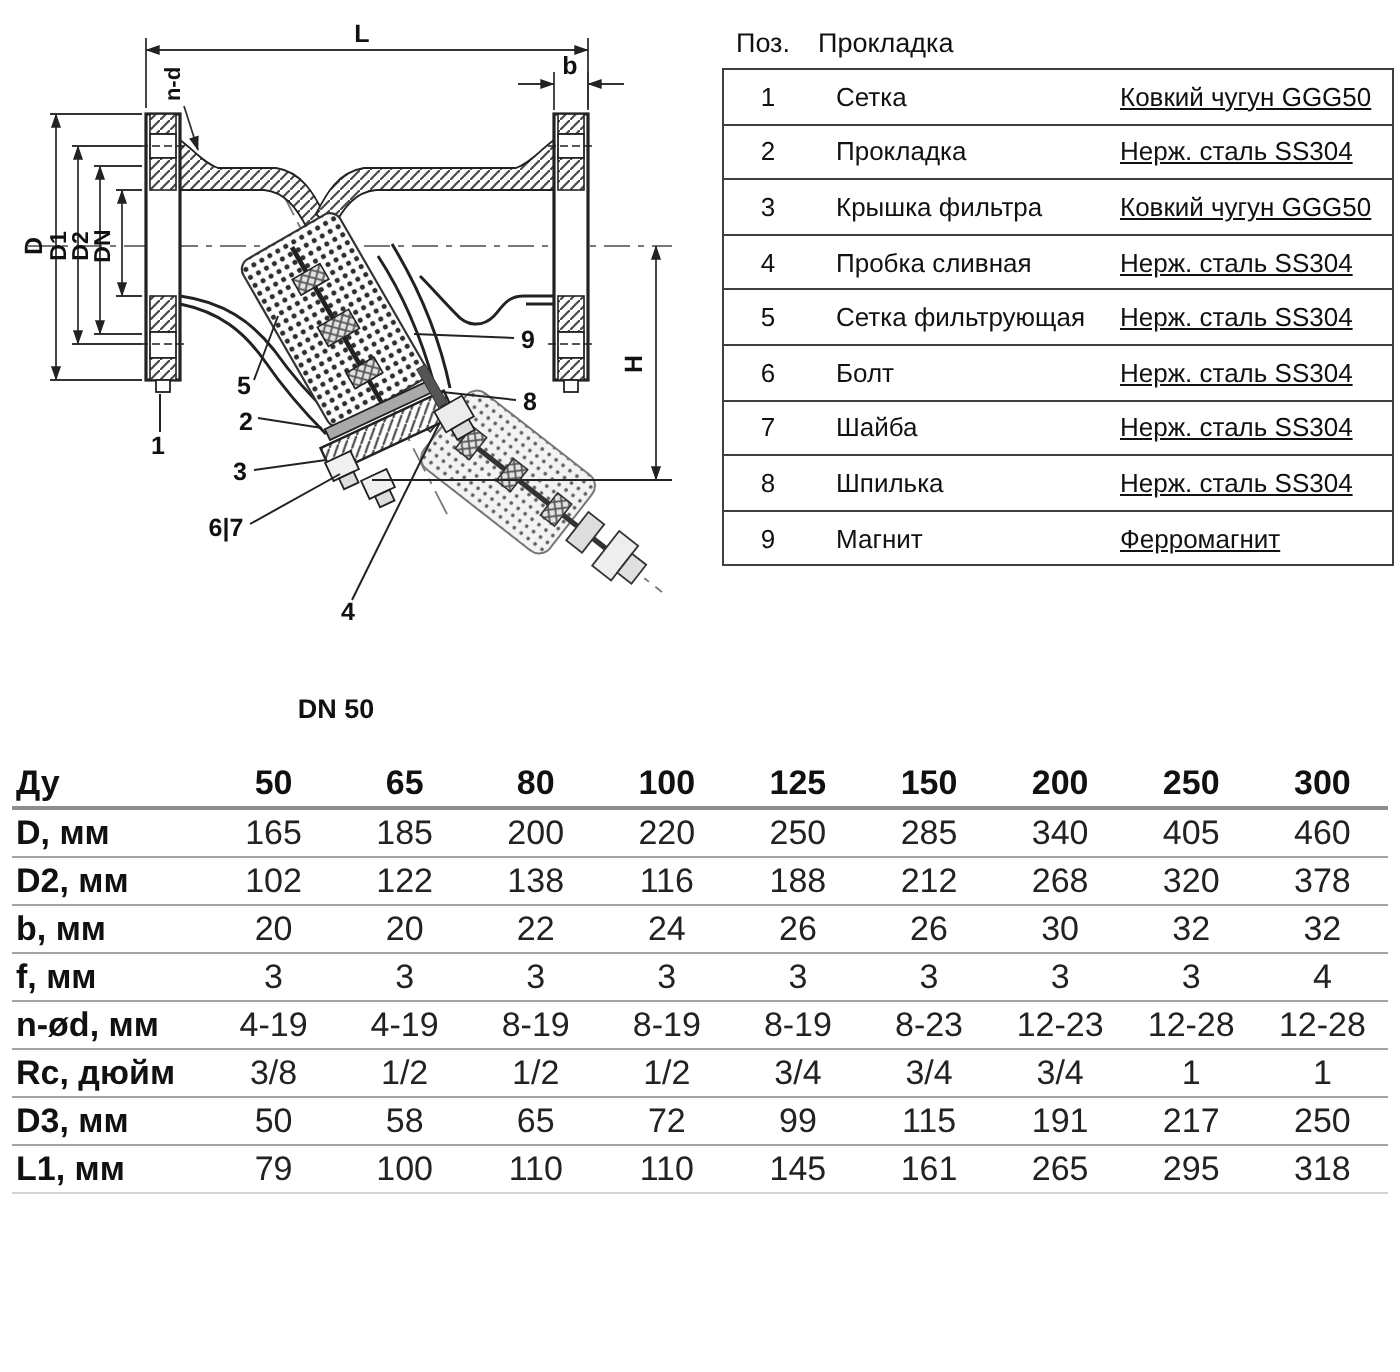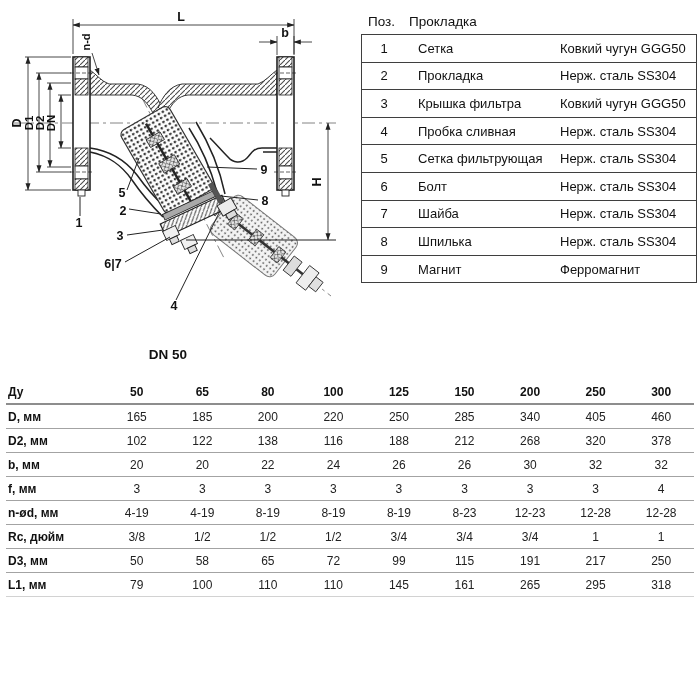--- a/index.html
+++ b/index.html
@@ -16,25 +16,25 @@
   .parts-head{display:grid;grid-template-columns:44px 150px 1fr;font-weight:400;font-size:13.5px;margin-bottom:5px;}
   .parts-head .hc-pos{padding-left:7px;}
   .parts-head .hc-part{padding-left:12px;}
   .parts-head .hc-mat{padding-left:4px;}
   .parts-box{border:1.6px solid #3f3f3f;}
   .prow{display:grid;grid-template-columns:44px 150px 1fr;height:26.6px;align-items:center;border-bottom:1.6px solid #3f3f3f;}
   .prow:last-child{border-bottom:none;}
   .pcell{white-space:nowrap;overflow:hidden;}
   .pcell.pos{text-align:center;}
   .pcell.name{padding-left:12px;}
-  .pcell.mat{padding-left:4px;}
+  .pcell.mat{padding-left:4px;text-decoration:underline;}
 
   
   .dims{position:absolute;left:6px;top:380px;width:688px;}
-  .dims table{width:100%;border-collapse:collapse;table-layout:fixed;font-size:12px;}
+  .dims table{width:100%;border-collapse:collapse;table-layout:fixed;font-size:17px;}
   .dims th,.dims td{height:23px;padding:0;text-align:center;font-weight:400;color:#222;white-space:nowrap;}
   .dims thead th{font-weight:700;color:#111;}
   .dims th.rowlab{text-align:left;padding-left:2px;font-weight:700;color:#111;width:96px;}
   .dims thead tr{border-bottom:2px solid #8d8d8d;}
   .dims tbody tr{border-bottom:1.6px solid #a3a3a3;}
   .dims tbody tr:last-child{border-bottom:1.4px solid #d2d2d2;}
 </style>
 </head>
 <body>
 

